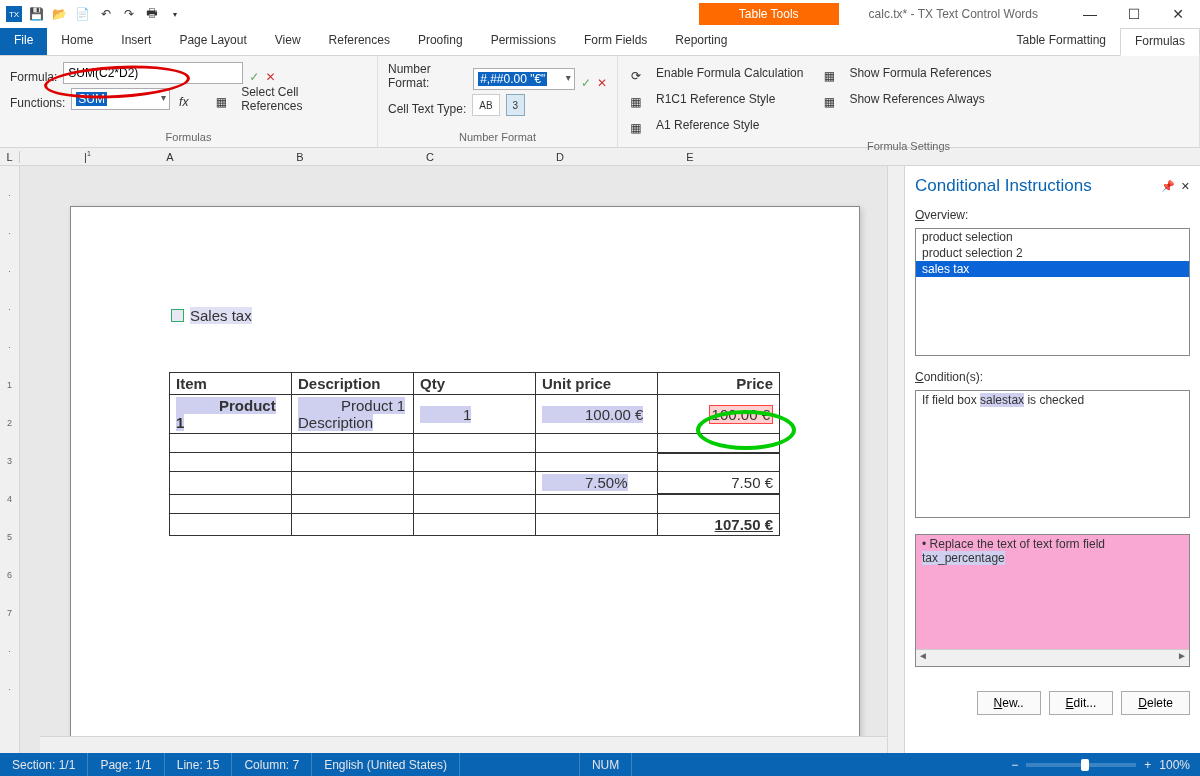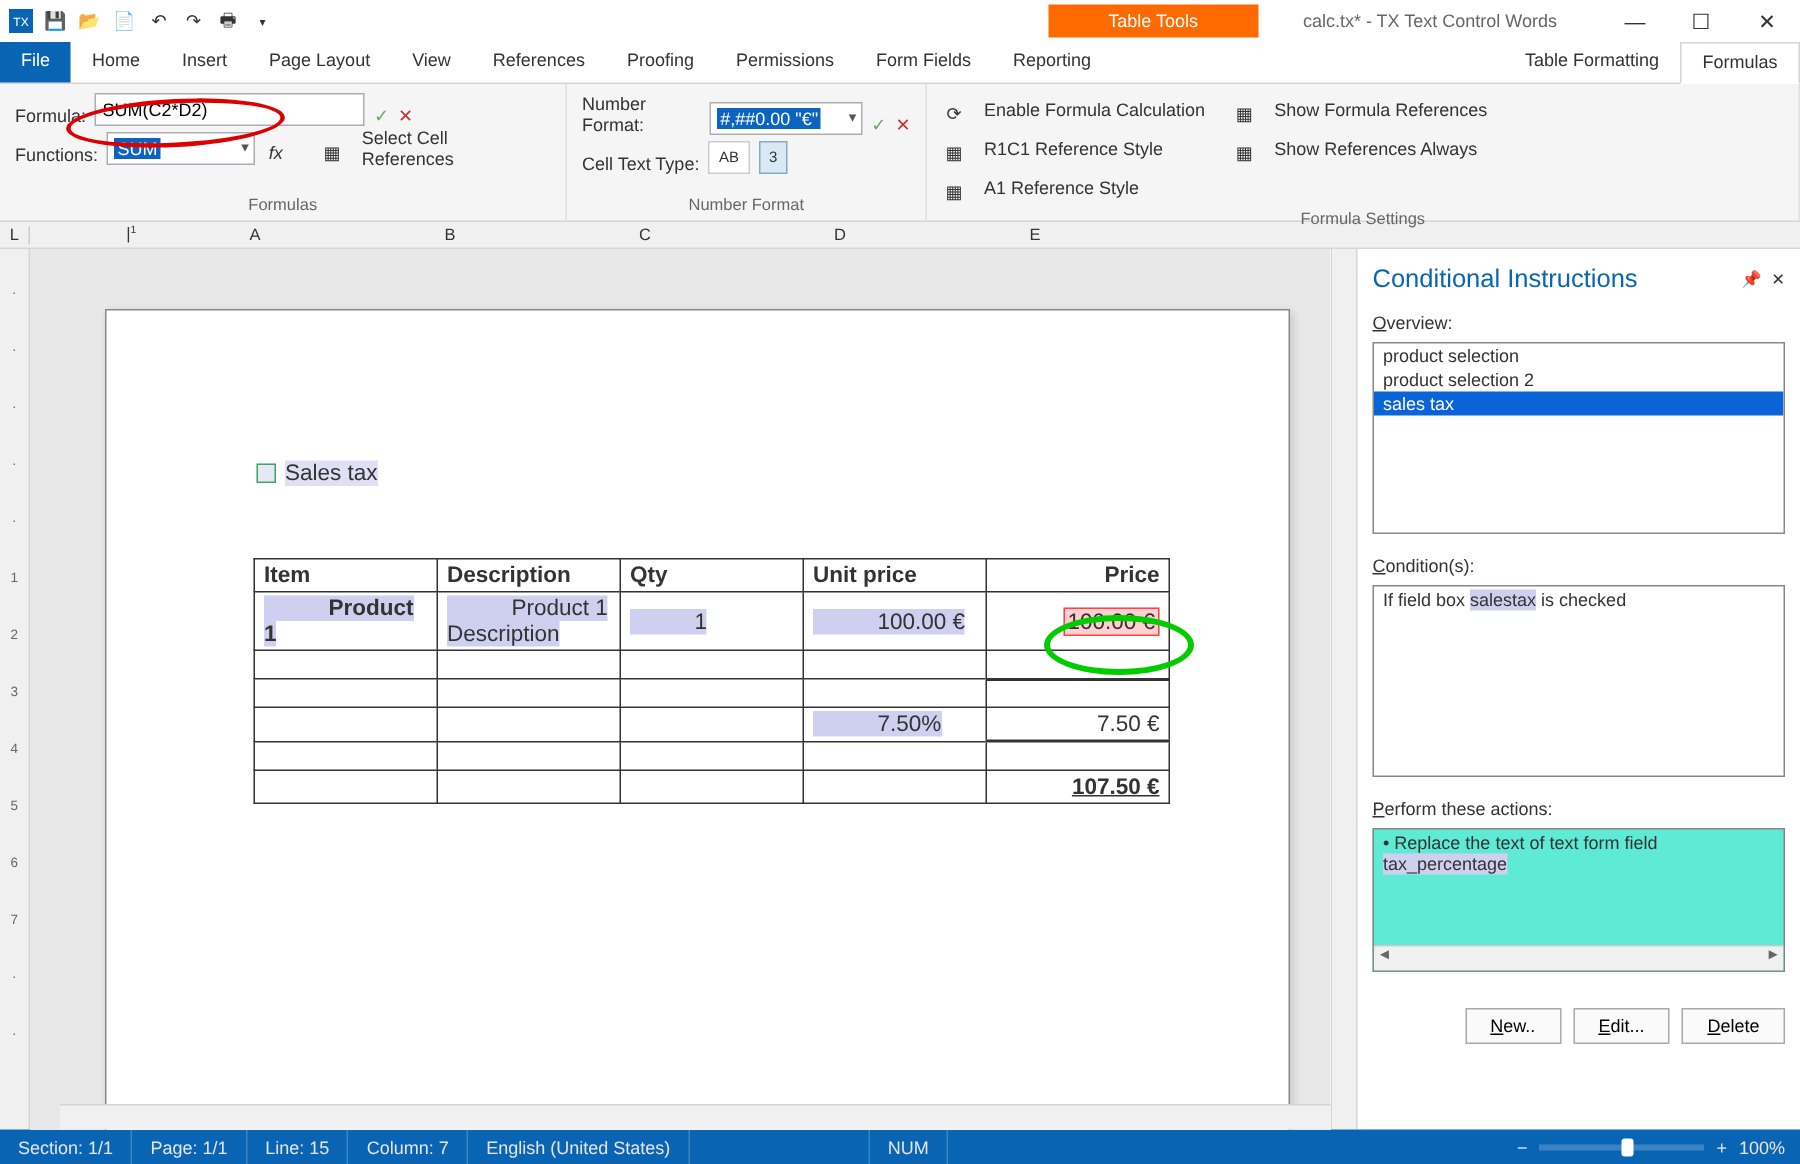--- a/index.html
+++ b/index.html
@@ -72,21 +72,21 @@
   
   .side-panel { width: 296px; border-left: 1px solid #d5d5d5; background: #fff; display: flex; flex-direction: column; padding: 6px 10px; }
   .side-title { color: #0a64b4; font-size: 17px; padding: 4px 0 10px; display: flex; align-items: center; }
   .side-title-btns { margin-left: auto; display: flex; gap: 6px; font-size: 11px; color: #333; }
   .side-label { font-size: 12px; padding: 2px 0; }
   .side-label .ul { text-decoration: underline; }
   .listbox { border: 1px solid #888; height: 128px; background: #fff; font-size: 12px; overflow: auto; margin: 4px 0 12px; }
   .listbox .li { padding: 1px 6px; }
   .listbox .li.sel { background: #0a64d8; color: #fff; }
   .cond-box { border: 1px solid #888; height: 128px; background: #fff; font-size: 12px; padding: 2px 6px; margin: 4px 0 12px; }
-  .act-box { border: 1px solid #888; height: 96px; background: #5eead4; font-size: 12px; padding: 2px 6px; margin: 4px 0 12px; position: relative; overflow: hidden; }
+  .act-box { border: 1px solid #888; height: 133px; background: #f9a8d4; font-size: 12px; padding: 2px 6px; margin: 4px 0 12px; position: relative; overflow: hidden; }
   .act-scroll { position: absolute; left: 0; right: 0; bottom: 0; height: 17px; background: #f0f0f0; border-top: 1px solid #ccc; display:flex; justify-content:space-between; padding:0 2px; font-size:10px; color:#666; }
   .hl { background: #cfd0f0; }
   .side-buttons { display: flex; gap: 8px; justify-content: flex-end; margin-top: 12px; }
   .side-btn { border: 1px solid #aaa; background: #fafafa; padding: 4px 16px; font-size: 12px; }
   .side-btn .ul { text-decoration: underline; }
 
   
   .statusbar { position: absolute; left: 0; right: 0; bottom: 0; height: 23px; background: #0a64b4; color: #e5e5e5; display: flex; align-items: center; font-size: 12px; }
   .sb-cell { padding: 0 12px; border-right: 1px solid #3a84c4; height: 100%; display: flex; align-items: center; }
   .sb-right { margin-left: auto; display: flex; align-items: center; gap: 8px; padding-right: 10px; }
@@ -323,21 +323,20 @@
     <div class="side-label"><span class="ul">O</span>verview:</div>
     <div class="listbox">
       <div class="li">product selection</div>
       <div class="li">product selection 2</div>
       <div class="li sel">sales tax</div>
     </div>
     <div class="side-label"><span class="ul">C</span>ondition(s):</div>
     <div class="cond-box">
       <span>If field box </span><span class="hl">salestax</span><span> is checked</span>
     </div>
-    <div class="side-label"><span class="ul">P</span>erform these actions:</div>
     <div class="act-box">
       • <span>Replace the text of text form field </span><span class="hl">tax_percentage</span>
       <div class="act-scroll">
           <span>◄</span>
           <span>►</span>
         </div>
     </div>
     <div class="side-buttons">
       <button class="side-btn"><span class="ul">N</span>ew..</button>
       <button class="side-btn"><span class="ul">E</span>dit...</button>

